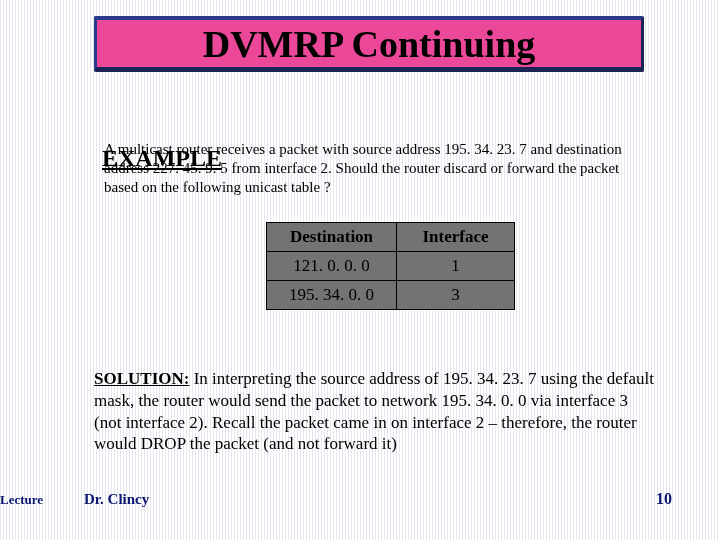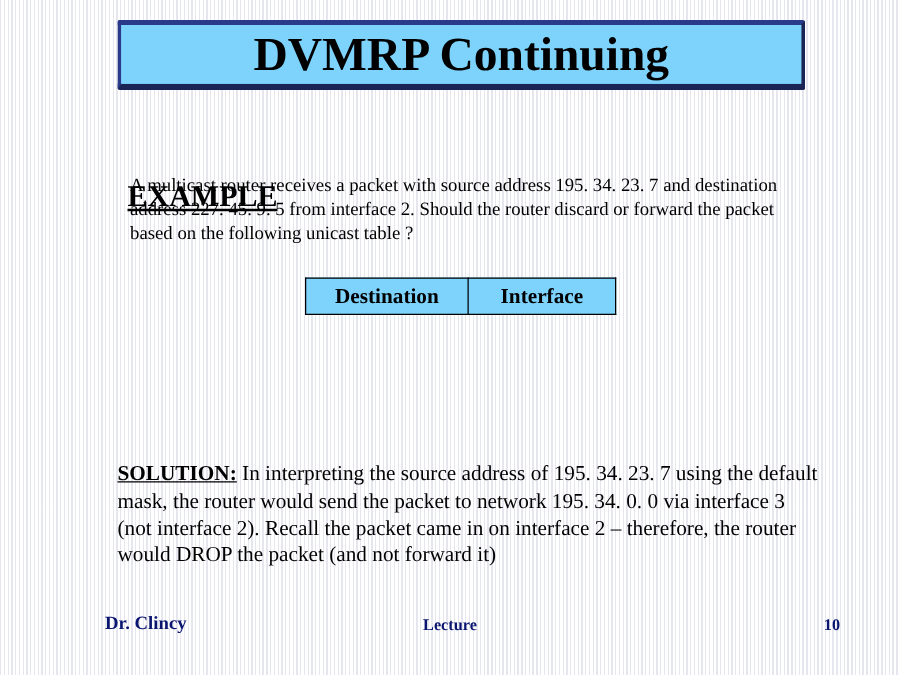--- a/index.html
+++ b/index.html
@@ -22,21 +22,21 @@
     );
     opacity: 0.35;
     pointer-events: none;
   }
   .title-box {
     position: absolute;
     top: 16px;
     left: 94px;
     width: 550px;
     height: 56px;
-    background: #7dd3fc;
+    background: #ec4899;
     border-top: 4px solid #2a3a8a;
     border-left: 3px solid #2a3a8a;
     border-right: 3px solid #1a2555;
     border-bottom: 5px solid #1a2555;
     border-radius: 2px;
     display: flex;
     align-items: center;
     justify-content: center;
   }
   .title-box span {
@@ -57,23 +57,23 @@
     position: absolute;
     top: 140px;
     left: 104px;
     width: 540px;
     font-size: 15px;
     line-height: 1.28;
   }
   .unicast-table {
     position: absolute;
     top: 222px;
-    left: 244px;
+    left: 266px;
     border-collapse: collapse;
-    background: #7dd3fc;
+    background: #737373;
   }
   .unicast-table th, .unicast-table td {
     border: 1.5px solid #000;
     text-align: center;
     font-size: 17px;
     font-family: "Times New Roman", Times, serif;
   }
   .unicast-table th {
     font-weight: bold;
     padding: 4px 18px;
@@ -103,30 +103,30 @@
     left: 84px;
     font-size: 15px;
     font-weight: bold;
     color: #0a1570;
   }
   .footer-center {
     position: absolute;
     bottom: 32px;
     left: 0;
     width: 720px;
-    text-align: center;
+    text-align: left;
     font-size: 13px;
     font-weight: bold;
     color: #0a1570;
   }
   .footer-page {
     position: absolute;
     bottom: 32px;
     right: 48px;
-    font-size: 13px;
+    font-size: 16px;
     font-weight: bold;
     color: #0a1570;
   }
 </style>
 </head>
 <body>
 
 <div class="hatching"></div>
 
 <div class="title-box">
@@ -138,20 +138,28 @@
 <div class="intro">A multicast router receives a packet with source address 195. 34. 23. 7 and destination address 227. 45. 9. 5 from interface 2.  Should the router discard or forward the packet based on the following unicast table ?</div>
 
 <table class="unicast-table">
   <thead>
     <tr>
       <th>Destination</th>
       <th>Interface</th>
     </tr>
   </thead>
   <tbody>
+    <tr>
+      <td>121. 0. 0. 0</td>
+      <td>1</td>
+    </tr>
+    <tr>
+      <td>195. 34. 0. 0</td>
+      <td>3</td>
+    </tr>
   </tbody>
 </table>
 
 <div class="solution">
   <span class="label">SOLUTION:</span><span> In interpreting the source address of 195. 34. 23. 7 using the default mask, the router would send the packet to network 195. 34. 0. 0 via interface 3 (not interface 2).  Recall the packet came in on interface 2 – therefore, the router would DROP the packet (and not forward it)</span>
 </div>
 
 <div class="footer-author">Dr. Clincy</div>
 <div class="footer-center">Lecture</div>
 <div class="footer-page">10</div>

